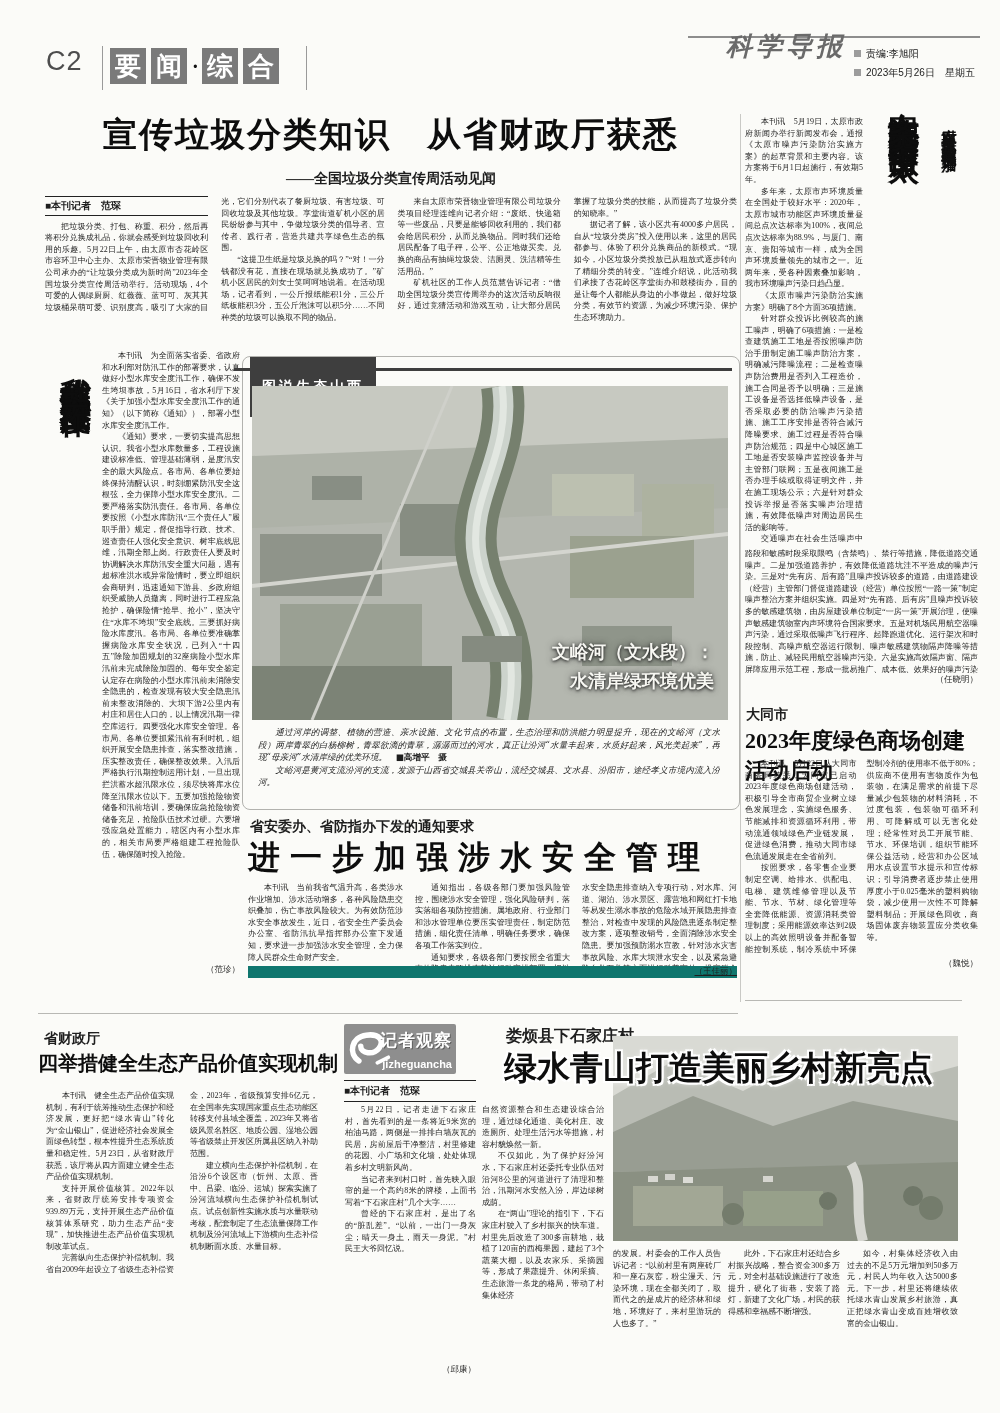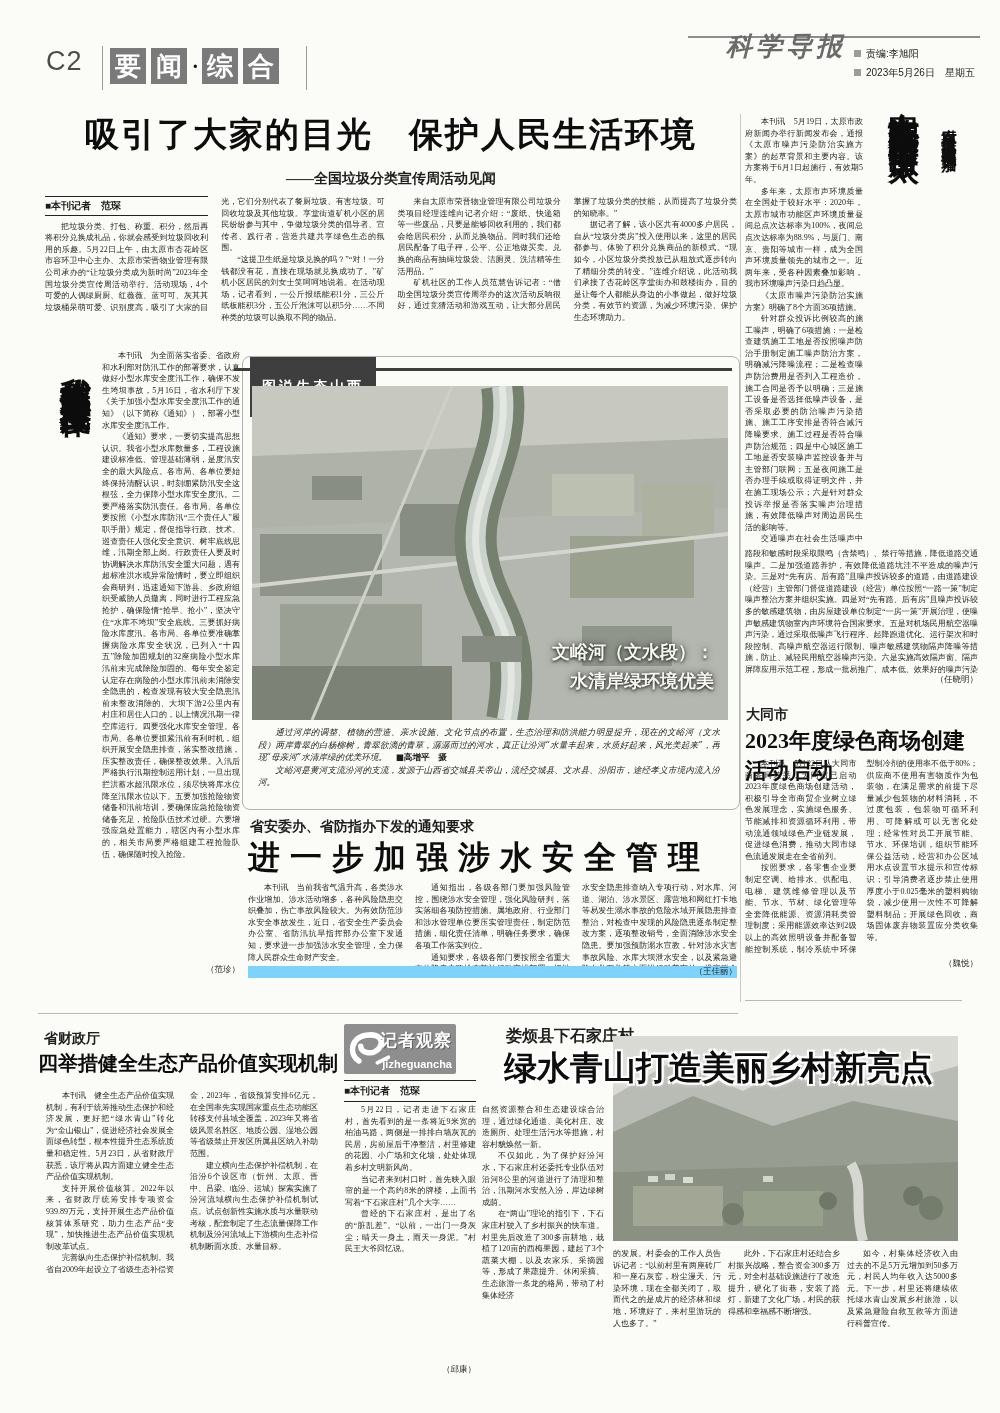--- a/index.html
+++ b/index.html
@@ -55,21 +55,21 @@
 <div class="abs" style="left:110px;top:48px;white-space:nowrap;">
   <span class="badge">要</span><span class="badge">闻</span><span class="dot">·</span><span class="badge">综</span><span class="badge">合</span>
 </div>
 <div class="abs vline" style="left:306px;top:46px;height:44px;background:#9a9a9a;"></div>
 
 <div class="abs hline" style="left:688px;top:36px;width:292px;height:2px;background:#8d8d8d;"></div>
 <div class="abs mast" style="left:726px;top:29px;font-family:Liberation Serif, serif;">科学导报</div>
 <div class="abs inforow" style="left:854px;top:47px;"><span class="sq"></span><span>责编:李旭阳</span></div>
 <div class="abs inforow" style="left:854px;top:66px;"><span class="sq"></span><span>2023年5月26日　星期五</span></div>
 
-<div class="abs lead-h" style="left:45px;top:112px;width:692px;">吸引了大家的目光　保护人民生活环境</div>
+<div class="abs lead-h" style="left:45px;top:112px;width:692px;">宣传垃圾分类知识　从省财政厅获悉</div>
 <div class="abs lead-sub" style="left:45px;top:170px;width:692px;">——全国垃圾分类宣传周活动见闻</div>
 <div class="abs bt" style="left:45px;top:196px;width:692px;height:152px;column-count:4;column-gap:13px;">
   <div class="bylblock">■本刊记者　范琛</div>
   <p>把垃圾分类、打包、称重、积分，然后再将积分兑换成礼品，你就会感受到垃圾回收利用的乐趣。5月22日上午，由太原市杏花岭区市容环卫中心主办、太原市荣晋物业管理有限公司承办的“让垃圾分类成为新时尚”2023年全国垃圾分类宣传周活动举行。活动现场，4个可爱的人偶绿厨厨、红薇薇、蓝可可、灰其其垃圾桶呆萌可爱、识别度高，吸引了大家的目光，它们分别代表了餐厨垃圾、有害垃圾、可回收垃圾及其他垃圾。享堂街道矿机小区的居民纷纷参与其中，争做垃圾分类的倡导者、宣传者、践行者，营造共建共享绿色生态的氛围。</p>
   <p>“这提卫生纸是垃圾兑换的吗？”“对！一分钱都没有花，直接在现场就兑换成功了。”矿机小区居民的刘女士笑呵呵地说着。在活动现场，记者看到，一公斤报纸能积1分，三公斤纸板能积3分，五公斤泡沫可以积5分……不同种类的垃圾可以换取不同的物品。</p>
   <p>来自太原市荣晋物业管理有限公司垃圾分类项目经理连维向记者介绍：“废纸、快递箱等一些废品，只要是能够回收利用的，我们都会给居民积分，从而兑换物品。同时我们还给居民配备了电子秤，公平、公正地做买卖。兑换的商品有抽绳垃圾袋、洁厕灵、洗洁精等生活用品。”</p>
   <p>矿机社区的工作人员范慧告诉记者：“借助全国垃圾分类宣传周举办的这次活动反响很好，通过竞猜活动和游戏互动，让大部分居民掌握了垃圾分类的技能，从而提高了垃圾分类的知晓率。”</p>
   <p>据记者了解，该小区共有4000多户居民，自从“垃圾分类房”投入使用以来，这里的居民都参与、体验了积分兑换商品的新模式。“现如今，小区垃圾分类投放已从粗放式逐步转向了精细分类的转变。”连维介绍说，此活动我们承接了杏花岭区享堂街办和鼓楼街办，目的是让每个人都能从身边的小事做起，做好垃圾分类，有效节约资源，为减少环境污染、保护生态环境助力。</p>
 </div>
 
@@ -142,21 +142,21 @@
 <div class="abs byl" style="left:745px;top:958px;width:233px;">（魏悦）</div>
 <div class="abs hline" style="left:745px;top:1000px;width:217px;"></div>
 
 <div class="abs kicker" style="left:250px;top:818px;font-size:14px;">省安委办、省防指办下发的通知要求</div>
 <div class="abs serifhead" style="left:248px;top:836px;width:490px;font-size:32px;letter-spacing:10px;">进一步加强涉水安全管理</div>
 <div class="abs bt" style="left:248px;top:882px;width:489px;height:98px;column-count:3;column-gap:12px;">
   <p>本刊讯　当前我省气温升高，各类涉水作业增加、涉水活动增多，各种风险隐患交织叠加，伤亡事故风险较大。为有效防范涉水安全事故发生，近日，省安全生产委员会办公室、省防汛抗旱指挥部办公室下发通知，要求进一步加强涉水安全管理，全力保障人民群众生命财产安全。</p>
   <p>通知指出，各级各部门要加强风险管控，围绕涉水安全管理，强化风险研判，落实落细各项防控措施。属地政府、行业部门和涉水管理单位要压实管理责任，制定防范措施，细化责任清单，明确任务要求，确保各项工作落实到位。</p>
   <p>通知要求，各级各部门要按照全省重大事故隐患专项排查整治行动安排部署，把涉水安全隐患排查纳入专项行动，对水库、河道、湖泊、涉水景区、露营地和网红打卡地等易发生溺水事故的危险水域开展隐患排查整治，对检查中发现的风险隐患逐条制定整改方案，逐项整改销号，全面消除涉水安全隐患。要加强预防溺水宣教，针对涉水灾害事故风险、水库大坝泄水安全，以及紧急避险自救互救等方面进行科普宣传，提高群众安全防范能力。要在危险地段设立醒目警示标语，在重点区域、重点人群、重点时段开展巡查检查，做到防患于未然。要强化预警联动，建立健全突发事件应急处置机制，细化完善水电站、水库、闸坝等水利设施泄水预警制度，建立科学有效的预警发布机制，坚决防范和遏制涉水安全事故发生。</p>
 </div>
-<div class="abs byl" style="left:248px;top:966px;width:489px;background:#7dd3fc;">（王佳丽）</div>
+<div class="abs byl" style="left:248px;top:966px;width:489px;background:#0f766e;text-decoration:underline;">（王佳丽）</div>
 
 <div class="abs hline" style="left:38px;top:1013px;width:700px;"></div>
 
 <div class="abs kicker" style="left:44px;top:1030px;font-size:14px;">省财政厅</div>
 <div class="abs serifhead" style="left:38px;top:1050px;width:302px;font-size:20px;">四举措健全生态产品价值实现机制</div>
 <div class="abs bt" style="left:46px;top:1090px;width:272px;height:302px;column-count:2;column-gap:16px;">
   <p>本刊讯　健全生态产品价值实现机制，有利于统筹推动生态保护和经济发展，更好把“绿水青山”转化为“金山银山”，促进经济社会发展全面绿色转型，根本性提升生态系统质量和稳定性。5月23日，从省财政厅获悉，该厅将从四方面建立健全生态产品价值实现机制。</p>
   <p>支持开展价值核算。2022年以来，省财政厅统筹安排专项资金939.89万元，支持开展生态产品价值核算体系研究，助力生态产品“变现”，加快推进生态产品价值实现机制改革试点。</p>
   <p>完善纵向生态保护补偿机制。我省自2009年起设立了省级生态补偿资金，2023年，省级预算安排6亿元，在全国率先实现国家重点生态功能区转移支付县域全覆盖，2023年又将省级风景名胜区、地质公园、湿地公园等省级禁止开发区所属县区纳入补助范围。</p>
   <p>建立横向生态保护补偿机制，在沿汾6个设区市（忻州、太原、晋中、吕梁、临汾、运城）探索实施了汾河流域横向生态保护补偿机制试点。试点创新性实施水质与水量联动考核，配套制定了生态流量保障工作机制及汾河流域上下游横向生态补偿机制断面水质、水量目标。</p>
@@ -208,14 +208,14 @@
   <p>不仅如此，为了保护好汾河水，下石家庄村还委托专业队伍对沿河8公里的河道进行了清理和整治，汛期河水安然入汾，岸边绿树成荫。</p>
   <p>在“两山”理论的指引下，下石家庄村驶入了乡村振兴的快车道。村里先后改造了300多亩耕地，栽植了120亩的西梅果园，建起了3个蔬菜大棚，以及农家乐、采摘园等，形成了果蔬提升、休闲采摘、生态旅游一条龙的格局，带动了村集体经济</p>
 </div>
 <div class="abs bt" style="left:613px;top:1248px;width:108px;height:146px;">
   <p style="text-indent:0;">的发展。村委会的工作人员告诉记者：“以前村里有两座砖厂和一座石灰窑，粉尘漫天、污染环境，现在全都关闭了，取而代之的是成片的经济林和绿地，环境好了，来村里游玩的人也多了。”</p>
 </div>
 <div class="abs bt" style="left:728px;top:1248px;width:112px;height:146px;">
   <p>此外，下石家庄村还结合乡村振兴战略，整合资金300多万元，对全村基础设施进行了改造提升，硬化了街巷，安装了路灯，新建了文化广场，村民的获得感和幸福感不断增强。</p>
 </div>
 <div class="abs bt" style="left:847px;top:1248px;width:111px;height:146px;">
-  <p>如今，村集体经济收入由过去的不足5万元增加到50多万元，村民人均年收入达5000多元。下一步，村里还将继续依托绿水青山发展乡村旅游，以及紧急避险自救互救等方面进行科普宣传。</p>
+  <p>如今，村集体经济收入由过去的不足5万元增加到50多万元，村民人均年收入达5000多元。下一步，村里还将继续依托绿水青山发展乡村旅游，真正把绿水青山变成百姓增收致富的金山银山。</p>
 </div>
 
 </body></html>

